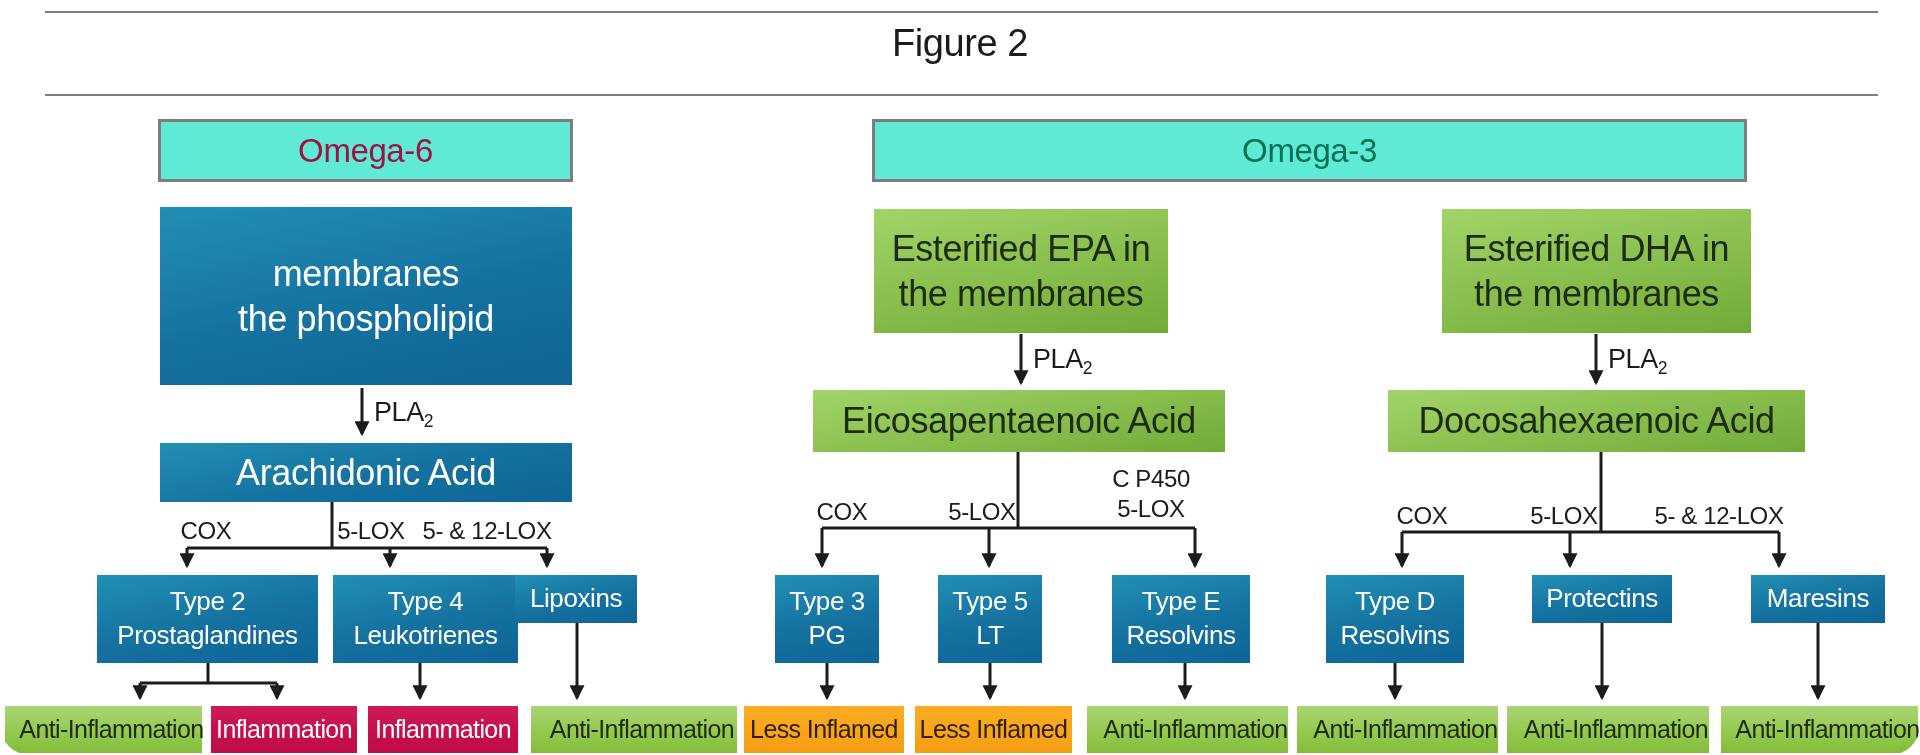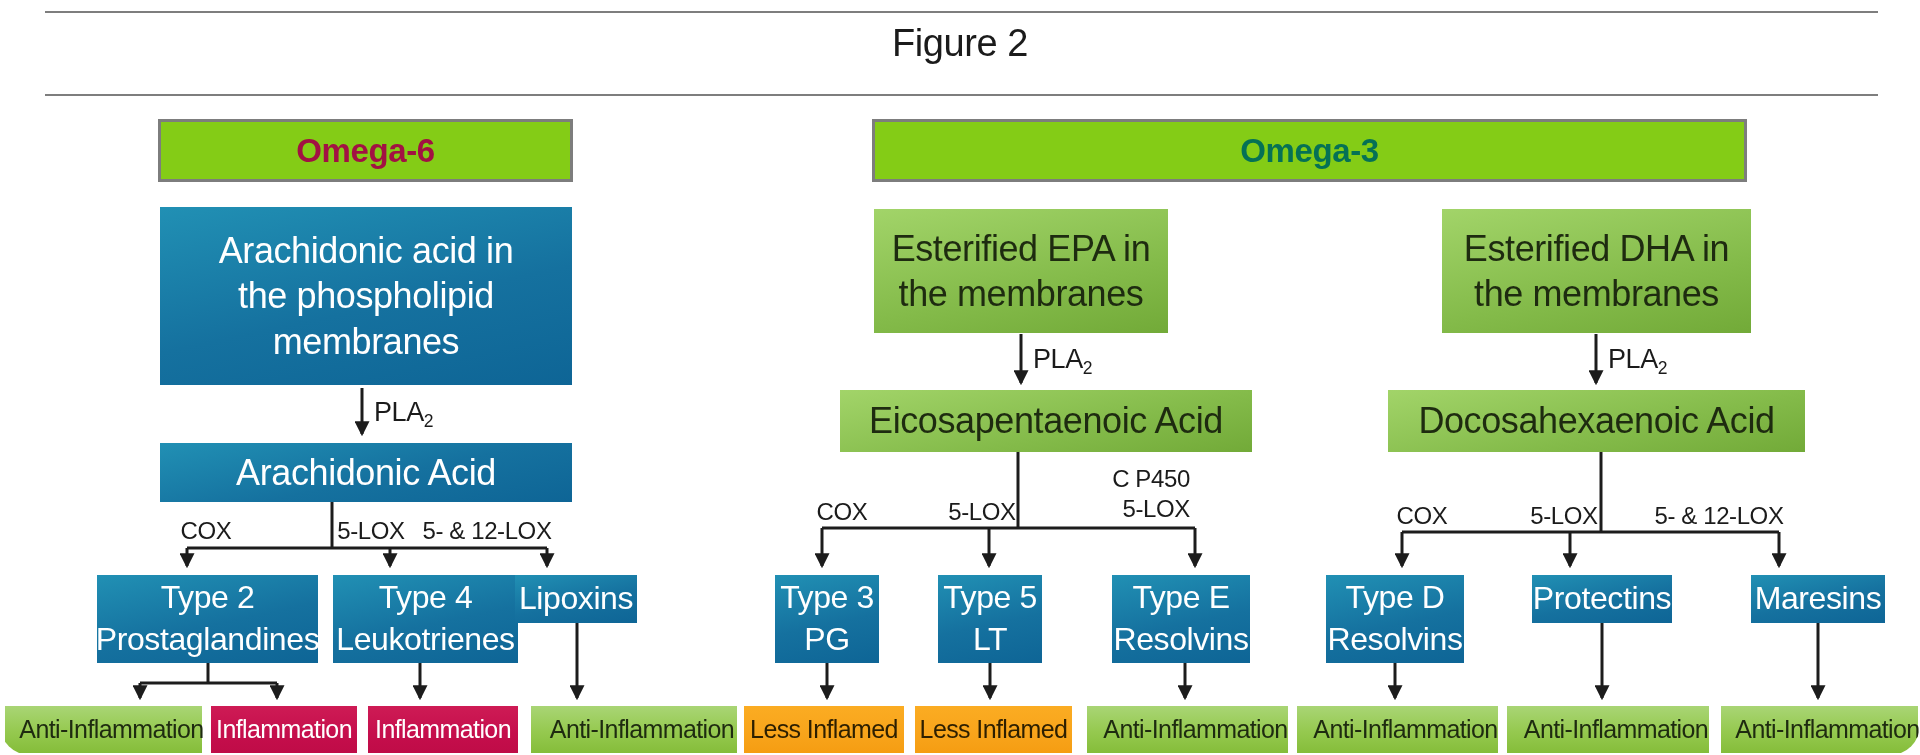--- a/index.html
+++ b/index.html
@@ -7,33 +7,33 @@
     position:relative;width:1920px;height:755px;background:#ffffff;overflow:hidden;
     font-family:"Liberation Sans","DejaVu Sans",sans-serif;color:#1b1b1b;
     letter-spacing:-0.4px;
     border-radius:30px;
   }
   .rule{position:absolute;height:0;border-top:2px solid #7e7e7e;}
   .fig-title{position:absolute;left:0;top:22px;width:100%;text-align:center;
     font-size:38px;color:#1b1b1b;}
   .box{position:absolute;display:flex;flex-direction:column;align-items:center;
     justify-content:center;text-align:center;box-sizing:border-box;white-space:nowrap;}
-  .header-box{background:#84cc16;border:3px solid #7d7d7d;font-size:33px;font-weight:bold;}
+  .header-box{background:#5eead4;border:3px solid #7d7d7d;font-size:33px;font-weight:normal;}
   .o6-title{color:#a21143;}
   .o3-title{color:#057155;}
   .blue{background:linear-gradient(168deg,#2190b4 0%,#15719f 55%,#0e6596 100%);color:#ffffff;}
   .green-mem{background:linear-gradient(168deg,#a2d469 0%,#84bb4a 60%,#72aa38 100%);color:#1e2b10;}
   .green-out{background:linear-gradient(180deg,#a9d575 0%,#95c94f 55%,#85bd3a 100%);color:#1e2b10;padding-left:16px;}
   .red-out{background:linear-gradient(180deg,#ce1b55 0%,#c50e4c 60%,#bf0c47 100%);color:#ffffff;}
   .orange-out{background:linear-gradient(180deg,#fbac22 0%,#f8a41b 60%,#f59d12 100%);color:#2d1f00;}
   .f-big{font-size:36px;line-height:1.26;}
-  .f-branch{font-size:32px;line-height:1.3;}
+  .f-branch{font-size:26px;line-height:1.3;}
   .f-out{font-size:25px;letter-spacing:-0.6px;}
   .enz{position:absolute;transform:translateX(-50%);font-size:24px;color:#1b1b1b;
-    white-space:nowrap;text-align:right;line-height:1.25;}
+    white-space:nowrap;text-align:center;line-height:1.25;}
   .pla{position:absolute;font-size:27px;color:#1b1b1b;white-space:nowrap;}
   .pla sub{font-size:0.65em;}
   svg.wires{position:absolute;left:0;top:0;}
 </style>
 </head>
 <body>
 
 <div id="stage">
 
   <svg class="wires" width="1920" height="755" viewBox="0 0 1920 755">
@@ -85,23 +85,22 @@
   <div class="rule" style="left:45px;top:94px;width:1833px;"></div>
 
   <div class="box header-box o6-title" style="left:158px;top:119px;width:415px;height:63px;">
     <span>Omega-6</span>
   </div>
   <div class="box header-box o3-title" style="left:872px;top:119px;width:875px;height:63px;">
     <span>Omega-3</span>
   </div>
 
   <div class="box blue f-big" style="left:160px;top:207px;width:412px;height:178px;">
-    <span>Arachidonic acid in</span>
+    <span>membranes</span>
     <span>the phospholipid</span>
-    <span>membranes</span>
   </div>
   <div class="pla" style="left:374px;top:397px;">
     <span>PLA</span><sub>2</sub>
   </div>
   <div class="box blue f-big" style="left:160px;top:443px;width:412px;height:59px;">
     <span>Arachidonic Acid</span>
   </div>
 
   <div class="enz" style="left:206px;top:516px;">COX</div>
   <div class="enz" style="left:371px;top:516px;">5-LOX</div>
@@ -124,21 +123,21 @@
   <div class="box red-out f-out" style="left:368px;top:706px;width:150px;height:47px;">Inflammation</div>
   <div class="box green-out f-out" style="left:531px;top:706px;width:206px;height:47px;">Anti-Inflammation</div>
 
   <div class="box green-mem f-big" style="left:874px;top:209px;width:294px;height:124px;">
     <span>Esterified EPA in</span>
     <span>the membranes</span>
   </div>
   <div class="pla" style="left:1033px;top:344px;">
     <span>PLA</span><sub>2</sub>
   </div>
-  <div class="box green-mem f-big" style="left:840px;top:390px;width:412px;height:62px;">
+  <div class="box green-mem f-big" style="left:813px;top:390px;width:412px;height:62px;">
     <span>Eicosapentaenoic Acid</span>
   </div>
 
   <div class="enz" style="left:842px;top:497px;">COX</div>
   <div class="enz" style="left:982px;top:497px;">5-LOX</div>
   <div class="enz" style="left:1151px;top:464px;">
     <span style="display:block;">C P450</span>
     <span style="display:block;">5-LOX</span>
   </div>
 

